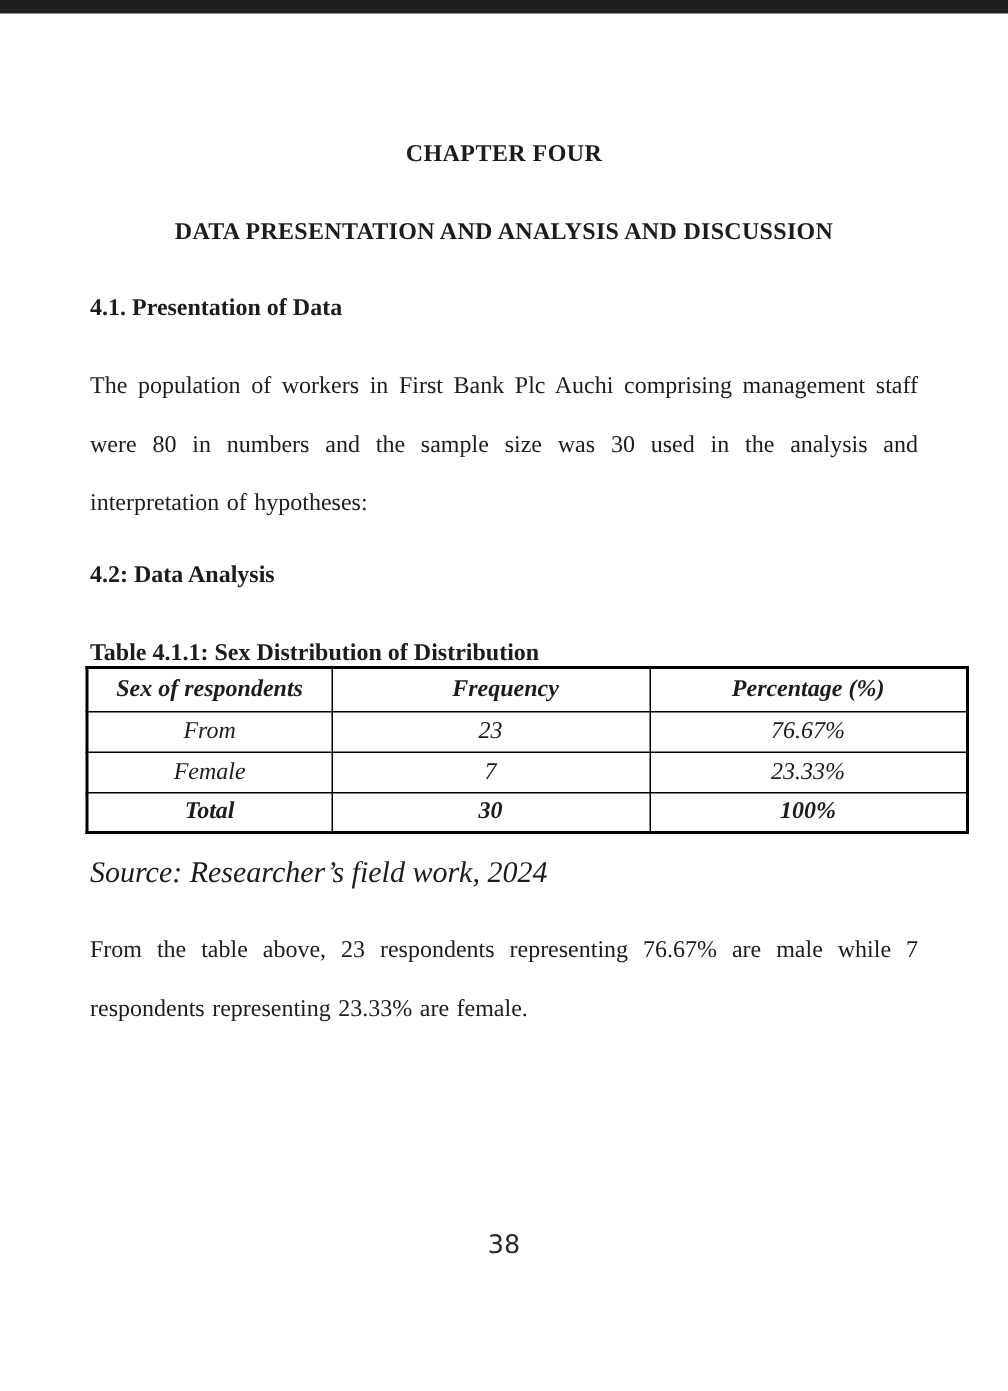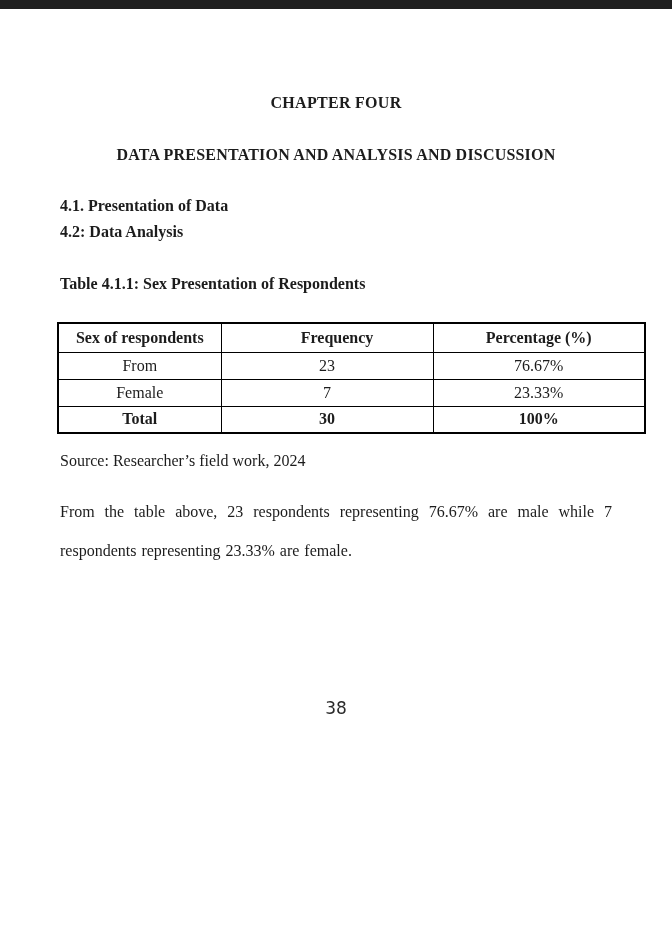--- a/index.html
+++ b/index.html
@@ -55,43 +55,44 @@
     font-size: 16px;
     text-align: justify;
     text-align-last: justify;
     word-spacing: 1px;
   }
   .para .line.last {
     text-align: left;
     text-align-last: left;
   }
   .data-table {
-    margin-top: 30px;
     margin-left: -3px;
     width: 561px;
     border-collapse: collapse;
     border: 2px solid #000;
     table-layout: fixed;
+    font-style: italic;
   }
   .data-table th, .data-table td {
     border: 1px solid #000;
     text-align: center;
     font-size: 16px;
     vertical-align: middle;
   }
   .data-table th { height: 29px; font-weight: bold; }
   .data-table td { height: 27px; font-weight: normal; }
   .data-table .col-sex { width: 163px; }
   .data-table .col-freq { width: 212px; padding-left: 20px; }
   .data-table .col-pct { width: 212px; }
   .data-table tr.total-row td { font-weight: bold; }
   .source-note {
     margin-top: 18px;
-    font-size: 16px;
+    font-size: 20px;
     line-height: 17px;
+    font-style: italic;
   }
   .page-number {
     margin-top: 118px;
     text-align: center;
     font-family: "DejaVu Sans", sans-serif;
     font-size: 17px;
     line-height: 18px;
     color: #2a2a2a;
   }
 </style>
@@ -101,24 +102,29 @@
 <div class="top-bar"></div>
 
 <div class="content">
 
   <div class="chapter-title">CHAPTER FOUR</div>
 
   <div class="doc-title">DATA PRESENTATION AND ANALYSIS AND DISCUSSION</div>
 
   <div class="section-heading">4.1. Presentation of Data</div>
 
+  <div class="para">
+    <div class="line">The population of workers in First Bank Plc Auchi comprising management staff</div>
+    <div class="line">were 80 in numbers and the sample size was 30 used in the analysis and</div>
+    <div class="line last">interpretation of hypotheses:</div>
+  </div>
 
   <div class="section-heading tight">4.2: Data Analysis</div>
 
-  <div class="table-caption">Table 4.1.1: Sex Presentation of Respondents</div>
+  <div class="table-caption">Table 4.1.1: Sex Distribution of Distribution</div>
 
   <table class="data-table">
     <thead>
       <tr>
         <th class="col-sex">Sex of respondents</th>
         <th class="col-freq">Frequency</th>
         <th class="col-pct">Percentage (%)</th>
       </tr>
     </thead>
     <tbody>

